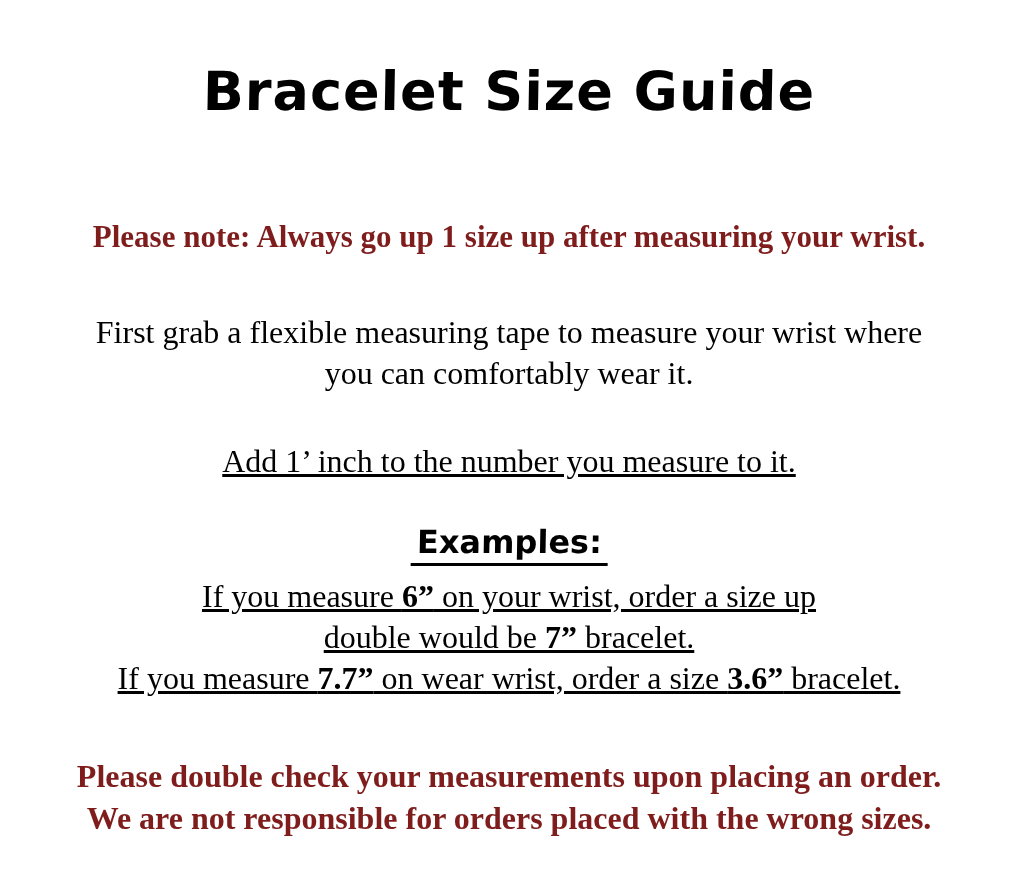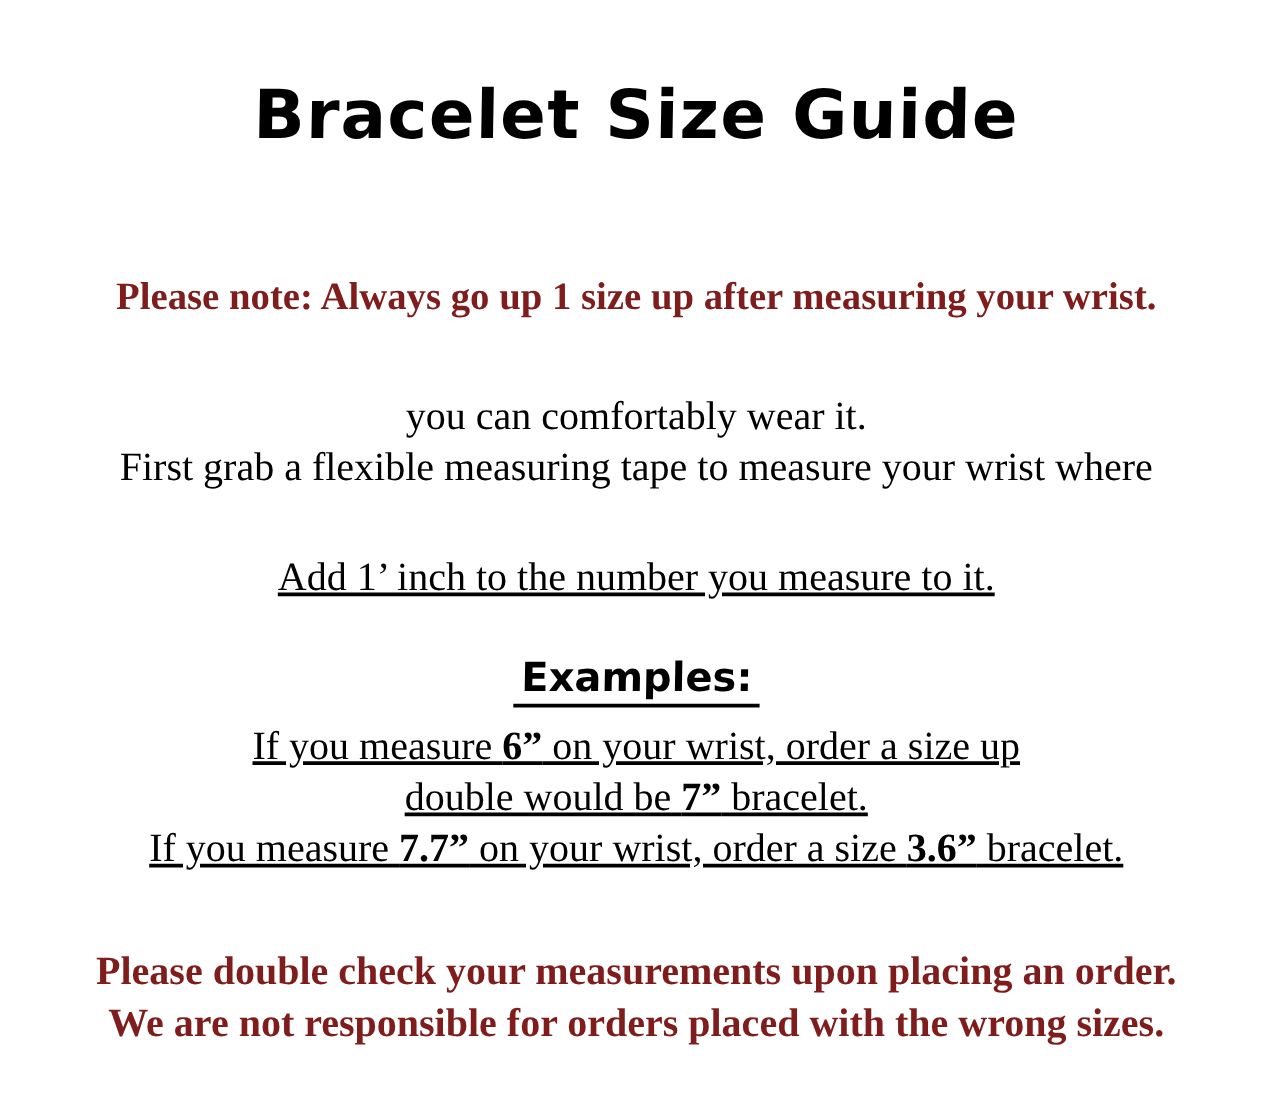--- a/index.html
+++ b/index.html
@@ -80,32 +80,32 @@
 </head>
 <body>
 
 <div class="page">
 
   <h1 class="title">Bracelet Size Guide</h1>
 
   <p class="warning warning-top">Please note: Always go up 1 size up after measuring your wrist.</p>
 
   <p class="body-text instruction-1">
+      <span class="line">First grab a flexible measuring tape to measure your wrist where</span>
       <span class="line">you can comfortably wear it.</span>
-      <span class="line">First grab a flexible measuring tape to measure your wrist where</span>
     </p>
 
   <p class="body-text instruction-2">Add 1’ inch to the number you measure to it.</p>
 
   <div class="examples-heading-wrap"><span class="examples-heading">Examples:</span></div>
 
   <p class="body-text examples-block">
       <span class="line"><span>If you measure </span><b>6”</b><span> on your wrist, order a size up</span></span>
       <span class="line"><span>double would be </span><b>7”</b><span> bracelet.</span></span>
-      <span class="line"><span>If you measure </span><b>7.7”</b><span> on your wrist, order a size </span><b>3.6”</b><span> bracelet.</span></span>
+      <span class="line"><span>If you measure </span><b>7.7”</b><span> on wear wrist, order a size </span><b>3.6”</b><span> bracelet.</span></span>
     </p>
 
   <p class="warning warning-bottom">
       <span class="line">Please double check your measurements upon placing an order.</span>
       <span class="line">We are not responsible for orders placed with the wrong sizes.</span>
     </p>
 
 </div>
 
 </body></html>

